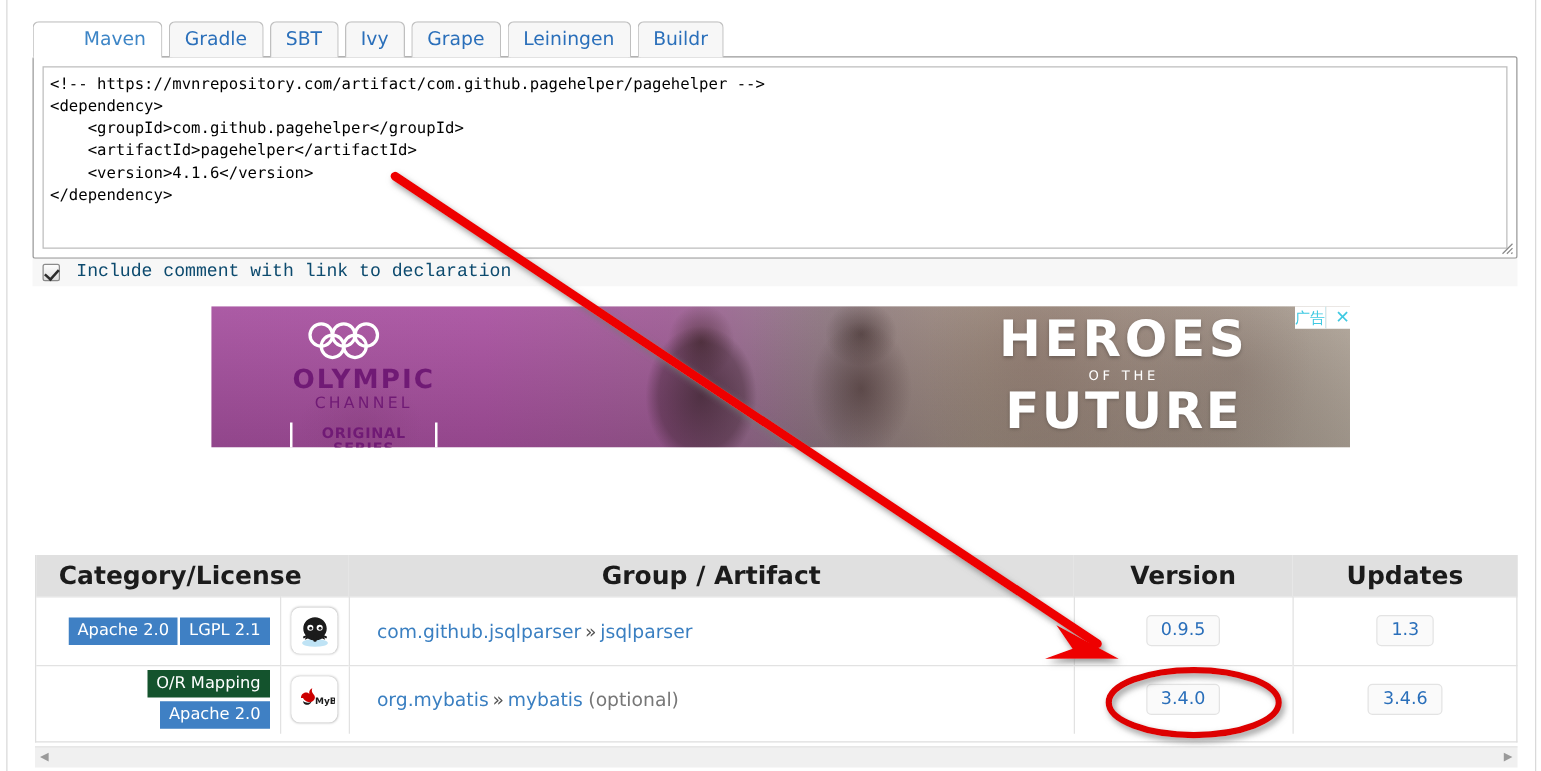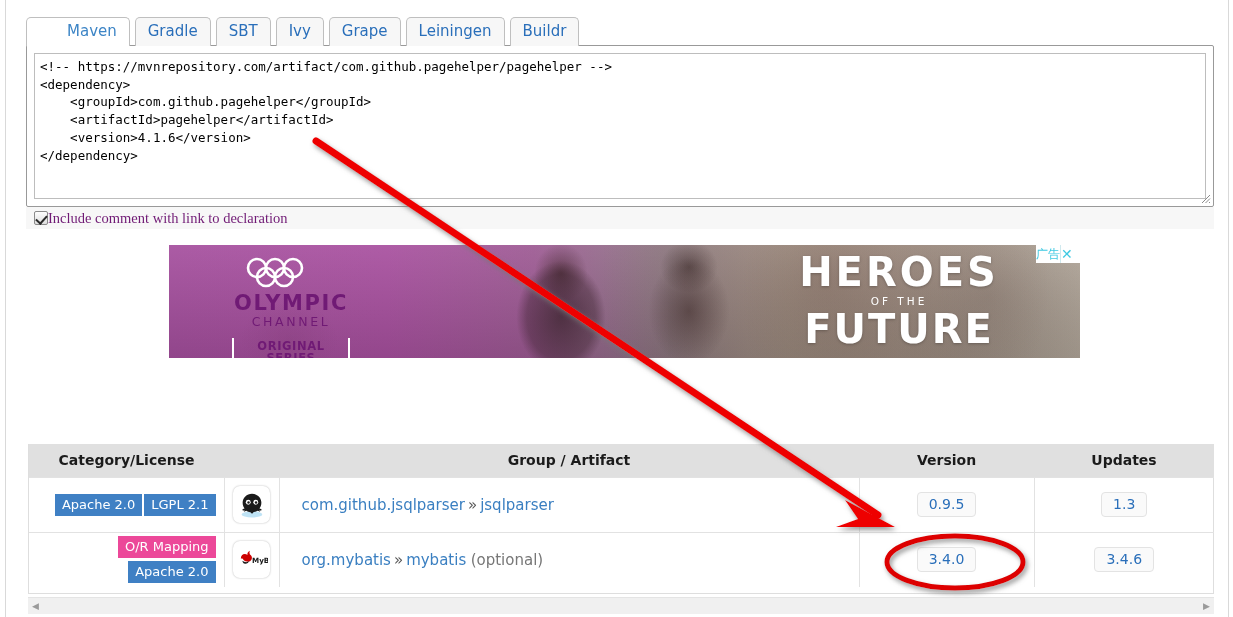--- a/index.html
+++ b/index.html
@@ -94,22 +94,23 @@
     position:relative; flex:0 0 auto; cursor:pointer;
   }
   .chk:after {
     content:"";
     position:absolute; left:3px; top:1px;
     width:5px; height:9px;
     border:solid #2b2b2b; border-width:0 2px 2px 0;
     transform:rotate(42deg);
   }
   .check-label {
-    font-family:Liberation Serif, serif;
-    font-size:14.5px; color:#701a75;
+    margin-left:13px;
+    font-family:Liberation Mono, monospace;
+    font-size:14.5px; color:#0c4a6e;
   }
 
   
   .ad-wrap {
     position:absolute; left:163px; top:245px;
     width:911px; height:113px;
     overflow:hidden;
   }
   .ad-bg {
     position:absolute; inset:0;
@@ -164,21 +165,21 @@
   .heroes .l3 {
     font-family:"DejaVu Sans", sans-serif; font-weight:bold;
     font-size:40px; letter-spacing:2px; line-height:42px;
     text-shadow:0 1px 3px rgba(0,0,0,.25);
   }
   .ad-badges {
     position:absolute; right:0; top:0; display:flex; height:18px;
   }
   .ad-tag, .ad-close {
     background:#fff; color:#3fc9e2;
-    font-size:12px; line-height:18px; text-align:left;
+    font-size:12px; line-height:18px; text-align:right;
     font-family:"DejaVu Sans", sans-serif;
     cursor:pointer;
   }
   .ad-tag { width:25px; border-right:1px solid #cfe9ee; }
   .ad-close { width:19px; font-size:14px; font-weight:bold; }
 
   
   .sec-title {
     position:absolute; left:22px; top:408px;
     font-family:"DejaVu Sans", sans-serif;
@@ -190,21 +191,21 @@
   .tbl-wrap {
     position:absolute; left:22px; top:444px;
     width:1186px; height:150px;
     border:1px solid #dedede; border-top:none;
     background:#fff;
   }
   table.deps { border-collapse:collapse; width:100%; table-layout:fixed; }
   table.deps th {
     background:#e0e0e0;
     font-family:"DejaVu Sans", sans-serif;
-    font-weight:bold; font-size:14px; color:#1b1b1b;
+    font-weight:bold; font-size:20px; color:#1b1b1b;
     height:33px; padding:0 18px; border:none;
     vertical-align:middle;
   }
   table.deps td {
     border-top:1px solid #e2e2e2;
     border-right:1px solid #e2e2e2;
     height:55px; padding:0 8px;
     vertical-align:middle;
   }
   table.deps td:last-child { border-right:none; }
@@ -219,21 +220,21 @@
   .badge {
     display:inline-block;
     color:#fff;
     font-family:"DejaVu Sans", sans-serif;
     font-size:13px; line-height:19px;
     padding:1px 7px 2px 7px;
     white-space:nowrap;
     cursor:pointer;
   }
   .badge.blue { background:#3f80c4; }
-  .badge.red  { background:#ec4899; }
+  .badge.red  { background:#14532d; }
 
   .ico-tile {
     width:37px; height:37px; margin:0 auto;
     background:#fff; border-radius:7px;
     box-shadow:0 0 2px rgba(0,0,0,.30);
     display:flex; align-items:center; justify-content:center;
     overflow:hidden;
   }
   .ga-cell { text-align:left; padding-left:22px !important; }
   .ga-link {

